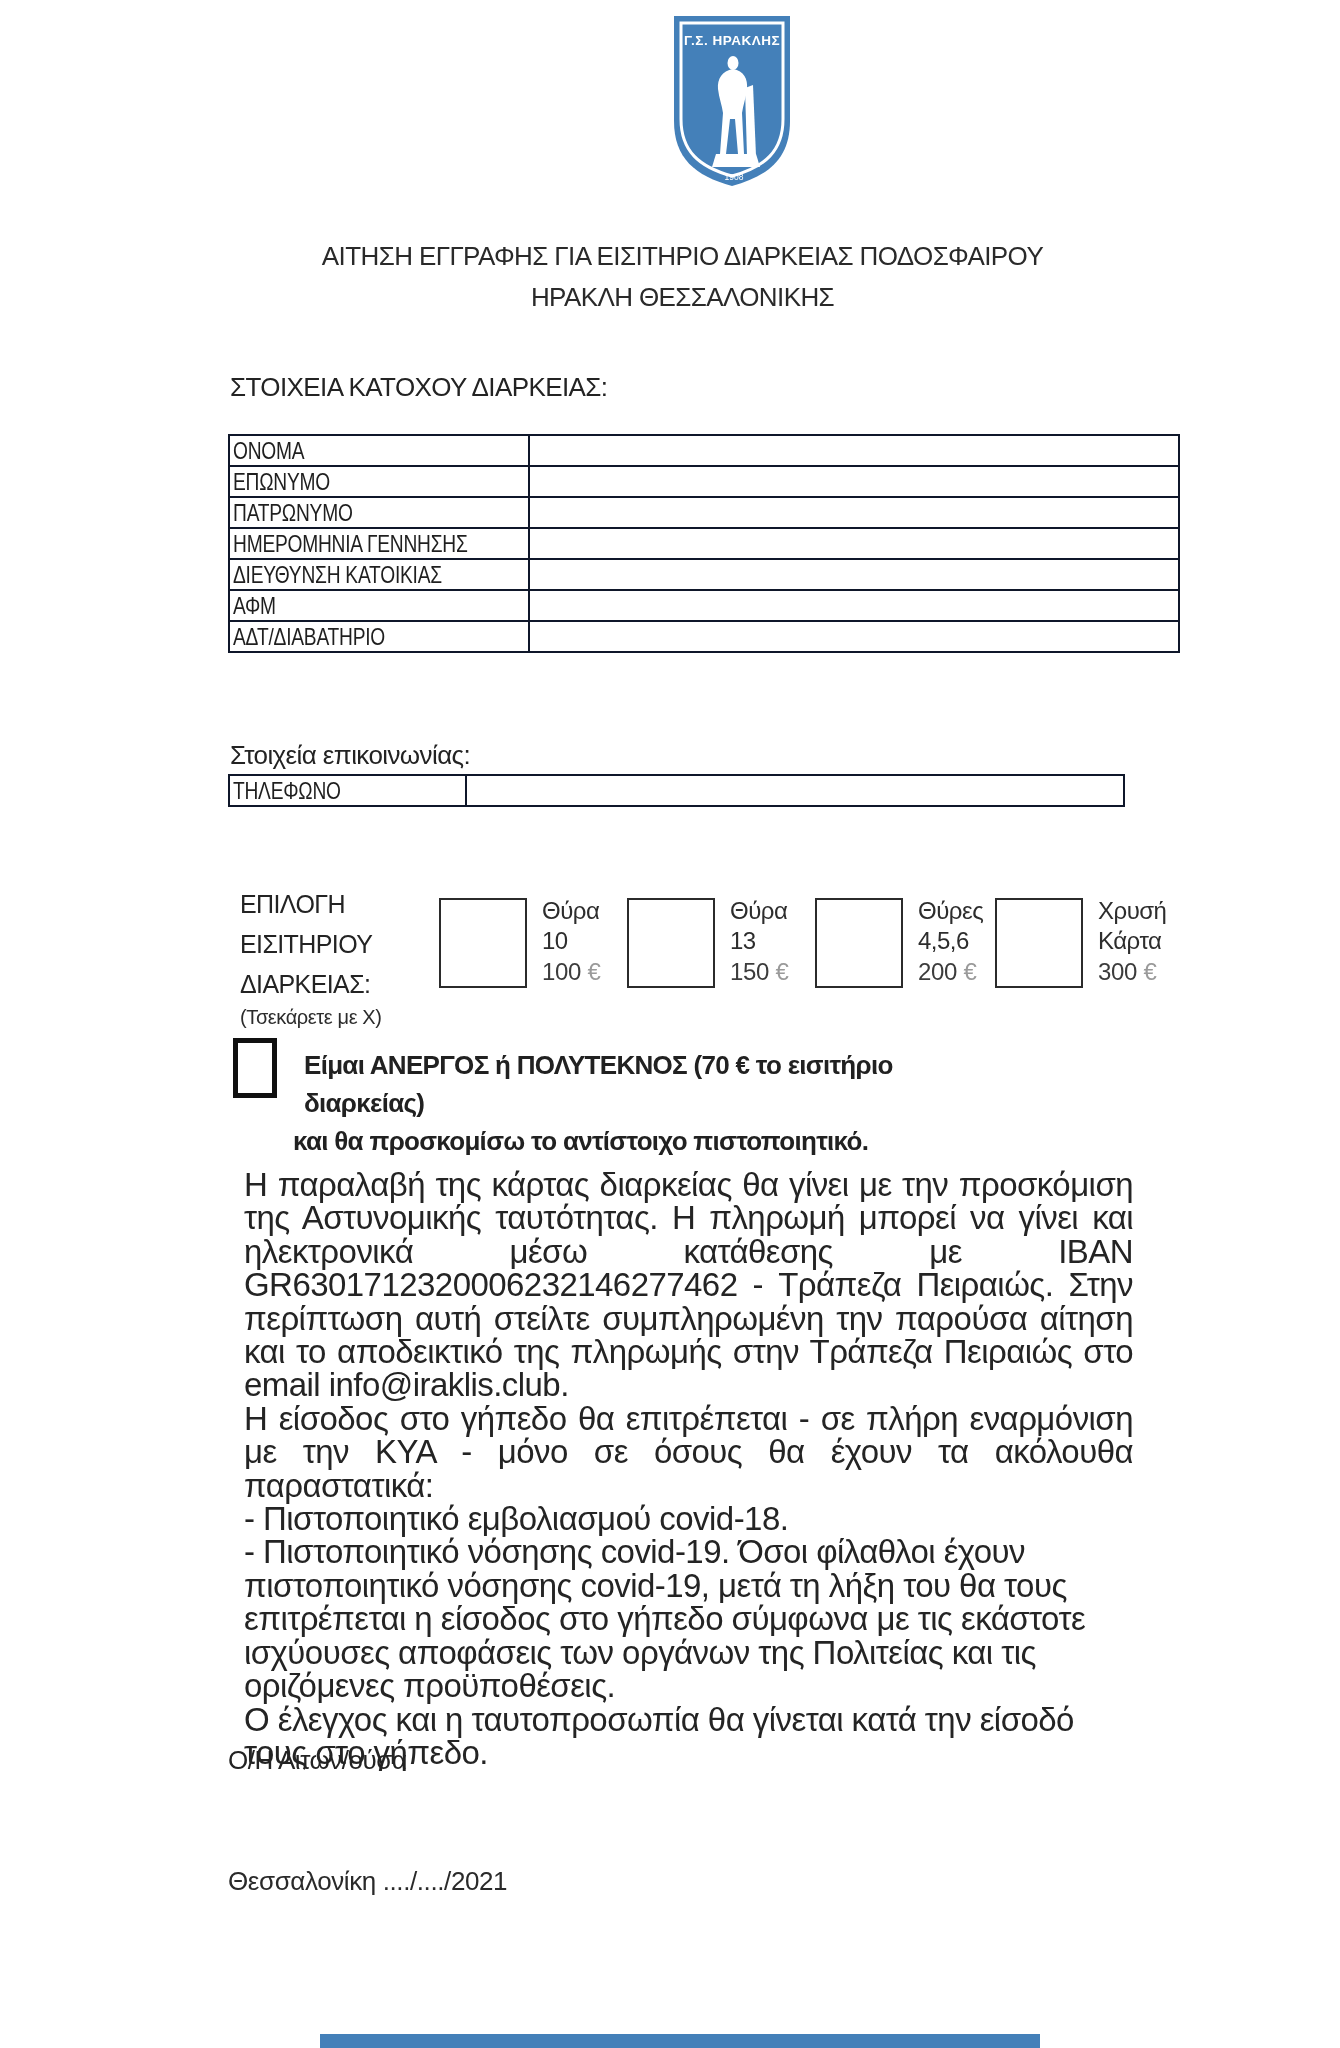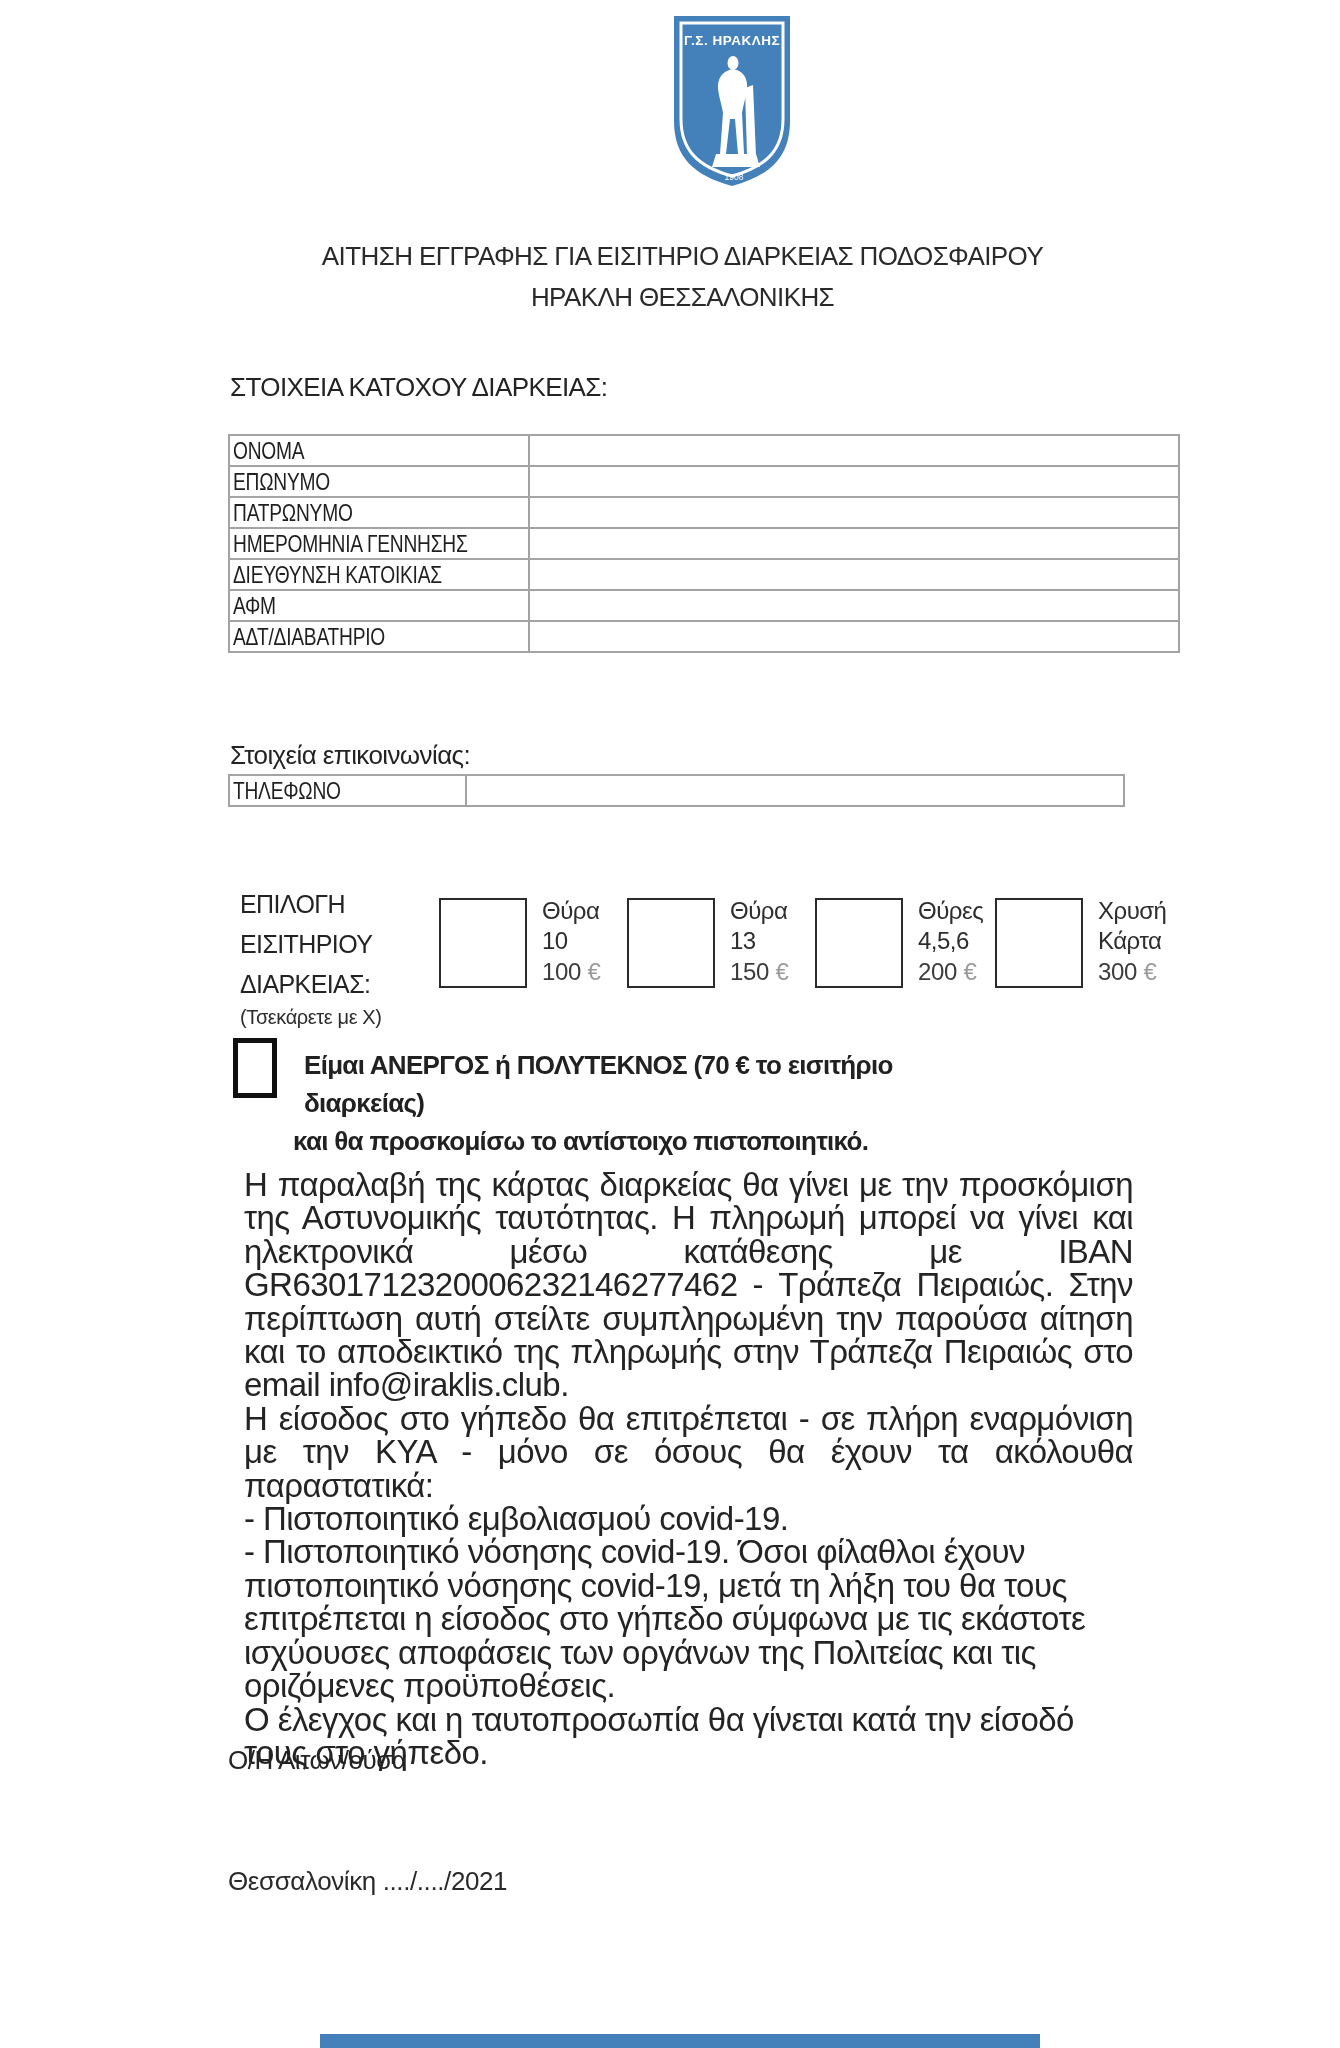--- a/index.html
+++ b/index.html
@@ -14,21 +14,21 @@
   
   .doc-title{
     position:absolute;left:238px;top:236px;width:889px;text-align:center;
     font-size:26px;line-height:41px;letter-spacing:-0.6px;color:#2a2a2a;font-weight:500;
   }
 
   .sec-heading{position:absolute;font-size:26px;letter-spacing:-0.6px;color:#232323;}
 
   
   .form-table{position:absolute;left:228px;border-collapse:collapse;table-layout:fixed;}
-  .form-table td{border:2px solid #a3a3a3;height:29px;padding:0 2px 0 3px;overflow:hidden;}
+  .form-table td{border:2px solid #0f172a;height:29px;padding:0 2px 0 3px;overflow:hidden;}
   .form-table td.lbl{width:230px;font-size:24px;color:#1f1f1f;}
   .form-table td.val{width:651px;}
   .cond{display:inline-block;transform:scaleX(0.8);transform-origin:0 50%;white-space:nowrap;letter-spacing:-0.3px;}
 
   
   .tick-head{position:absolute;left:240px;top:884px;font-size:25px;line-height:40px;letter-spacing:-0.6px;color:#232323;}
   .tick-hint{position:absolute;left:240px;top:1006px;font-size:20px;letter-spacing:-0.4px;color:#2c2c2c;}
   .opt{position:absolute;top:898px;width:230px;height:94px;}
   .tick-box{position:absolute;left:0;top:0;width:84px;height:86px;border:2px solid #2b2b2b;background:#fff;}
   .opt-name{position:absolute;left:103px;top:-2px;font-size:24px;line-height:30px;letter-spacing:-0.5px;color:#2d2d2d;}
@@ -169,21 +169,21 @@
 
   <div class="disc-box"></div>
   <div class="disc-text">
     <div class="l1">Είμαι ΑΝΕΡΓΟΣ ή ΠΟΛΥΤΕΚΝΟΣ (70 € το εισιτήριο διαρκείας)</div>
     <div>και θα προσκομίσω το αντίστοιχο πιστοποιητικό.</div>
   </div>
 
   <div class="body-text">
     <p class="just">Η παραλαβή της κάρτας διαρκείας θα γίνει με την προσκόμιση της Αστυνομικής ταυτότητας. Η πληρωμή μπορεί να γίνει και ηλεκτρονικά μέσω κατάθεσης με IBAN GR6301712320006232146277462 - Τράπεζα Πειραιώς. Στην περίπτωση αυτή στείλτε συμπληρωμένη την παρούσα αίτηση και το αποδεικτικό της πληρωμής στην Τράπεζα Πειραιώς στο email info@iraklis.club.</p>
     <p class="just">Η είσοδος στο γήπεδο θα επιτρέπεται - σε πλήρη εναρμόνιση με την ΚΥΑ - μόνο σε όσους θα έχουν τα ακόλουθα παραστατικά:</p>
-    <p>- Πιστοποιητικό εμβολιασμού covid-19.</p>
+    <p>- Πιστοποιητικό εμβολιασμού covid-18.</p>
     <p>- Πιστοποιητικό νόσησης covid-19. Όσοι φίλαθλοι έχουν πιστοποιητικό νόσησης covid-19, μετά τη λήξη του θα τους επιτρέπεται η είσοδος στο γήπεδο σύμφωνα με τις εκάστοτε ισχύουσες αποφάσεις των οργάνων της Πολιτείας και τις οριζόμενες προϋποθέσεις.</p>
     <p>Ο έλεγχος και η ταυτοπροσωπία θα γίνεται κατά την είσοδό τους στο γήπεδο.</p>
   </div>
 
 
   <div class="signature">Ο/Η Αιτών/ούσα</div>
   <div class="place-date">Θεσσαλονίκη  ..../..../2021</div>
 
   <div class="footer-bar" style="background: rgb(68, 128, 185);"></div>
 

